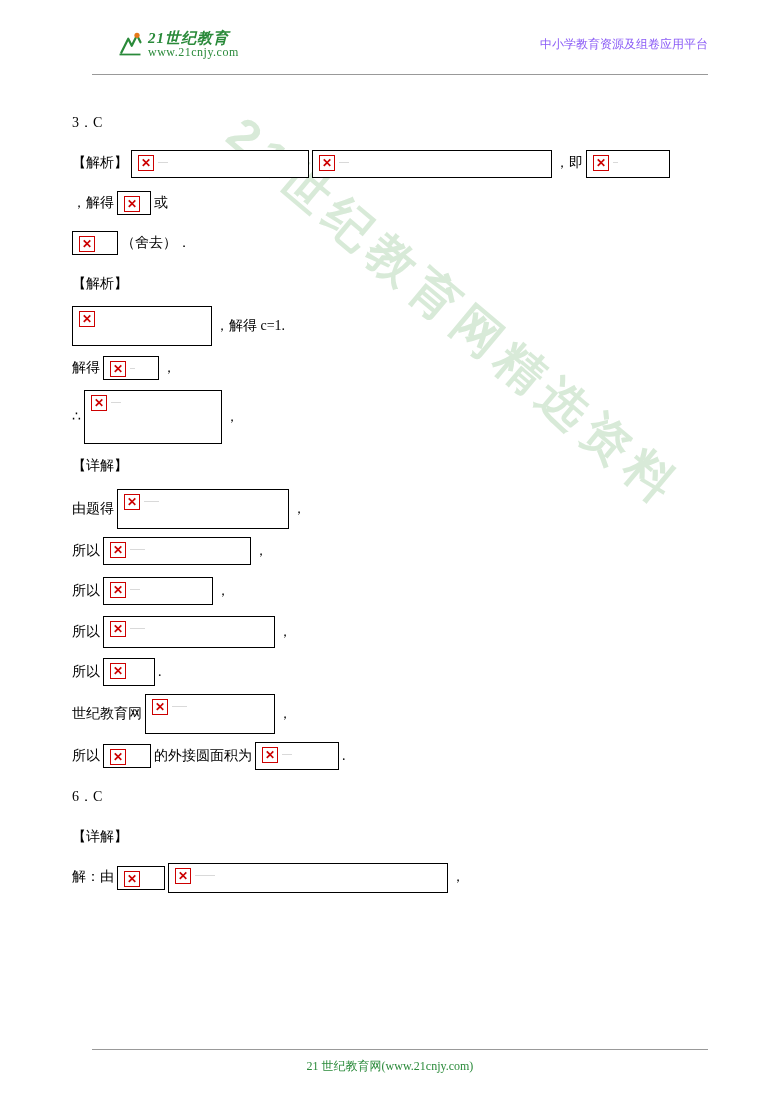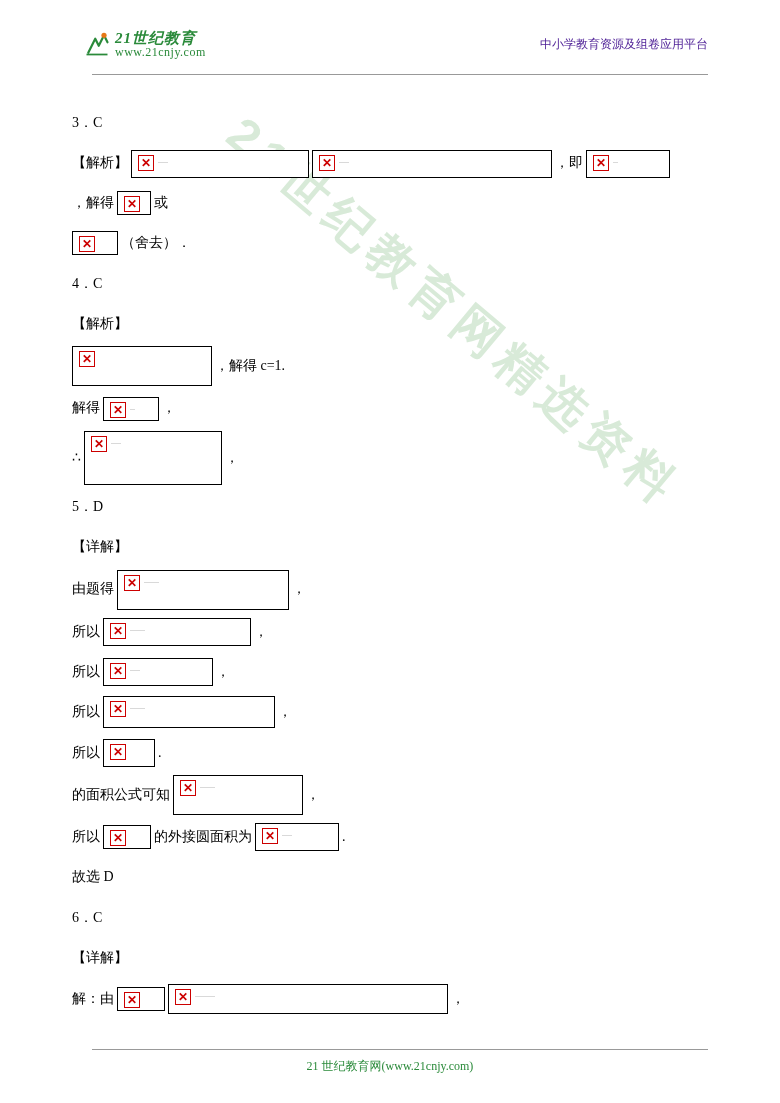--- a/index.html
+++ b/index.html
@@ -1,24 +1,24 @@
 <!DOCTYPE html>
 <html><head>
 <meta charset="utf-8">
 <style>
 *{margin:0;padding:0;box-sizing:border-box}
 body{width:780px;height:1103px;background:#fff;font-family:"SimSun","Microsoft YaHei",serif;font-size:14px;color:#000;position:relative;overflow:hidden}
-.header{display:flex;justify-content:space-between;align-items:center;padding:30px 72px 10px 83px}
+.header{display:flex;justify-content:space-between;align-items:center;padding:30px 72px 10px 116px}
 .logo{display:flex;align-items:center;gap:4px}
 .logo-ico{width:28px;height:28px;position:relative}
 .logo-ico svg{width:100%;height:100%}
 .logo-txt{display:flex;flex-direction:column;line-height:1}
 .brand{font-size:15px;font-weight:bold;font-style:italic;color:#2a8a3a;letter-spacing:1px}
 .url-sm{font-size:12px;color:#2a8a3a;letter-spacing:0.5px}
-.header-r{font-size:12px;font-family:"SimSun",serif;color:#4c1d95}
+.header-r{font-size:12px;font-family:"SimSun",serif;color:#8b5cf6}
 .hr-top{margin:6px 72px 0 92px;border:none;border-top:1px solid #999}
 .watermark{position:absolute;right:40px;top:280px;font-size:48px;color:#d8ead8;font-weight:bold;transform:rotate(40deg);transform-origin:center;white-space:nowrap;letter-spacing:8px;pointer-events:none;z-index:0;font-family:"Microsoft YaHei",sans-serif}
 .content{position:relative;z-index:1;padding:30px 72px 0 72px;line-height:2.6}
 .row{display:flex;align-items:center;flex-wrap:wrap;gap:3px;margin-bottom:4px}
 .txt{font-family:"SimSun",serif}
 .x-box{display:inline-flex;border:1px solid #000;background:#fff;position:relative;padding:4px 6px;vertical-align:middle}
 .x-mark{display:inline-flex;align-items:center;justify-content:center;width:16px;height:16px;border:1px solid #c00;color:#c00;font-size:12px;font-weight:bold;line-height:1}
 .x-tiny{font-size:5px;color:#555;margin-left:4px;align-self:flex-start;white-space:nowrap;overflow:hidden}
 .sup{vertical-align:super;font-size:10px}
 .ital{font-style:italic;font-family:"Times New Roman",serif}
@@ -76,23 +76,20 @@
     <span class="txt">或</span>
   </div>
   <div class="row">
     <span class="x-box" style="width:46px;height:24px">
         <span class="x-mark">✕</span>
       </span>
     <span class="txt">（舍去）．</span>
   </div>
 
   <div class="row">
-      <span class="txt">4．C</span>
-    </div>
-  <div class="row">
       <span class="txt">【解析】</span>
     </div>
   <div class="row">
     <span class="x-box" style="width:140px;height:40px">
         <span class="x-mark">✕</span>
       </span>
     <span class="txt">，解得 c=1.</span>
   </div>
   <div class="row">
     <span class="txt">解得</span>
@@ -104,23 +101,20 @@
   </div>
   <div class="row">
     <span class="txt">∴</span>
     <span class="x-box" style="width:138px;height:54px;align-items:flex-start">
         <span class="x-mark">✕</span>
         <span class="x-tiny">——</span>
       </span>
     <span class="txt">，</span>
   </div>
 
-  <div class="row">
-      <span class="txt">5．D</span>
-    </div>
   <div class="row">
       <span class="txt">【详解】</span>
     </div>
   <div class="row">
     <span class="txt">由题得</span>
     <span class="x-box" style="width:172px;height:40px;align-items:flex-start">
         <span class="x-mark">✕</span>
         <span class="x-tiny">———</span>
       </span>
     <span class="txt">，</span>
@@ -150,42 +144,39 @@
     <span class="txt">，</span>
   </div>
   <div class="row">
     <span class="txt">所以</span>
     <span class="x-box" style="width:52px;height:28px">
         <span class="x-mark">✕</span>
       </span>
     <span class="txt">.</span>
   </div>
   <div class="row">
-    <span class="txt">的面积公式可知</span>
+    <span class="txt">世纪教育网</span>
     <span class="x-box" style="width:130px;height:40px;align-items:flex-start">
         <span class="x-mark">✕</span>
         <span class="x-tiny">———</span>
       </span>
     <span class="txt">，</span>
   </div>
   <div class="row">
     <span class="txt">所以</span>
     <span class="x-box" style="width:48px;height:24px">
         <span class="x-mark">✕</span>
       </span>
     <span class="txt">的外接圆面积为</span>
     <span class="x-box" style="width:84px;height:28px">
         <span class="x-mark">✕</span>
         <span class="x-tiny">——</span>
       </span>
     <span class="txt">.</span>
   </div>
-  <div class="row">
-      <span class="txt">故选 D</span>
-    </div>
 
   <div class="row">
       <span class="txt">6．C</span>
     </div>
   <div class="row">
       <span class="txt">【详解】</span>
     </div>
   <div class="row">
     <span class="txt">解：由</span>
     <span class="x-box" style="width:48px;height:24px">

